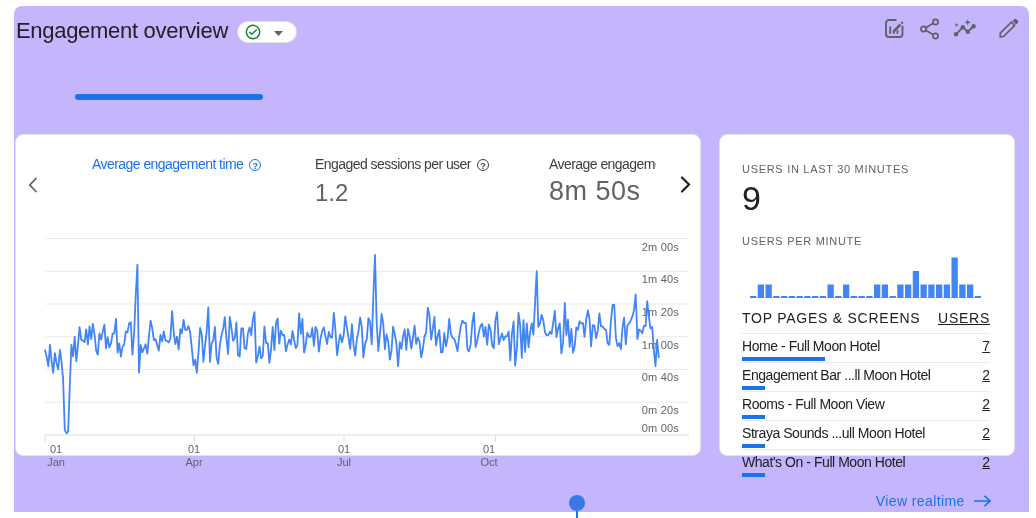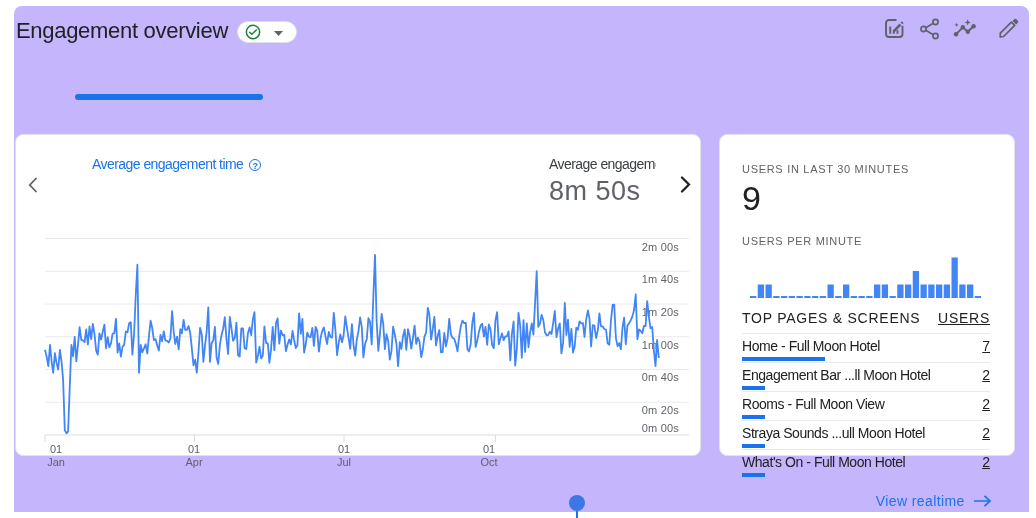--- a/index.html
+++ b/index.html
@@ -90,20 +90,24 @@
     <svg width="10" height="16" viewBox="0 0 10 16" style="position:absolute;left:12px;top:42px">
       <path d="M8 1.5 L1.8 8 L8 14.5" fill="none" stroke="#5f6368" stroke-width="1.8" stroke-linecap="round"></path>
     </svg>
     <svg width="11" height="17" viewBox="0 0 11 17" style="position:absolute;left:664px;top:41px">
       <path d="M2 1.5 L9 8.5 L2 15.5" fill="none" stroke="#202124" stroke-width="2.2" stroke-linecap="round"></path>
     </svg>
 
     <div class="metric m1" style="left:76px">
       <div class="mlabel">Average engagement time<span class="qicon">?</span></div>
     </div>
+    <div class="metric m2" style="left:299px">
+      <div class="mlabel">Engaged sessions per user<span class="qicon">?</span></div>
+      <div class="mvalue">1.2</div>
+    </div>
     <div class="metric m3" style="left:533px;width:107px;overflow:hidden">
       <div class="mlabel">Average engagement time per session</div>
       <div class="mvalue" style="font-size:27px;margin-top:4px;letter-spacing:0.5px">8m 50s</div>
     </div>
 
     <svg width="686" height="260" viewBox="0 0 686 260" style="position:absolute;left:0;top:86px">
       <g stroke="#e9eaed" stroke-width="1">
         <path d="M29 17.5 H673 M29 50.25 H673 M29 83 H673 M29 115.75 H673 M29 148.5 H673 M29 181.25 H673"></path>
       </g>
       <path d="M29 214 H673" stroke="#dadce0" stroke-width="1"></path>

